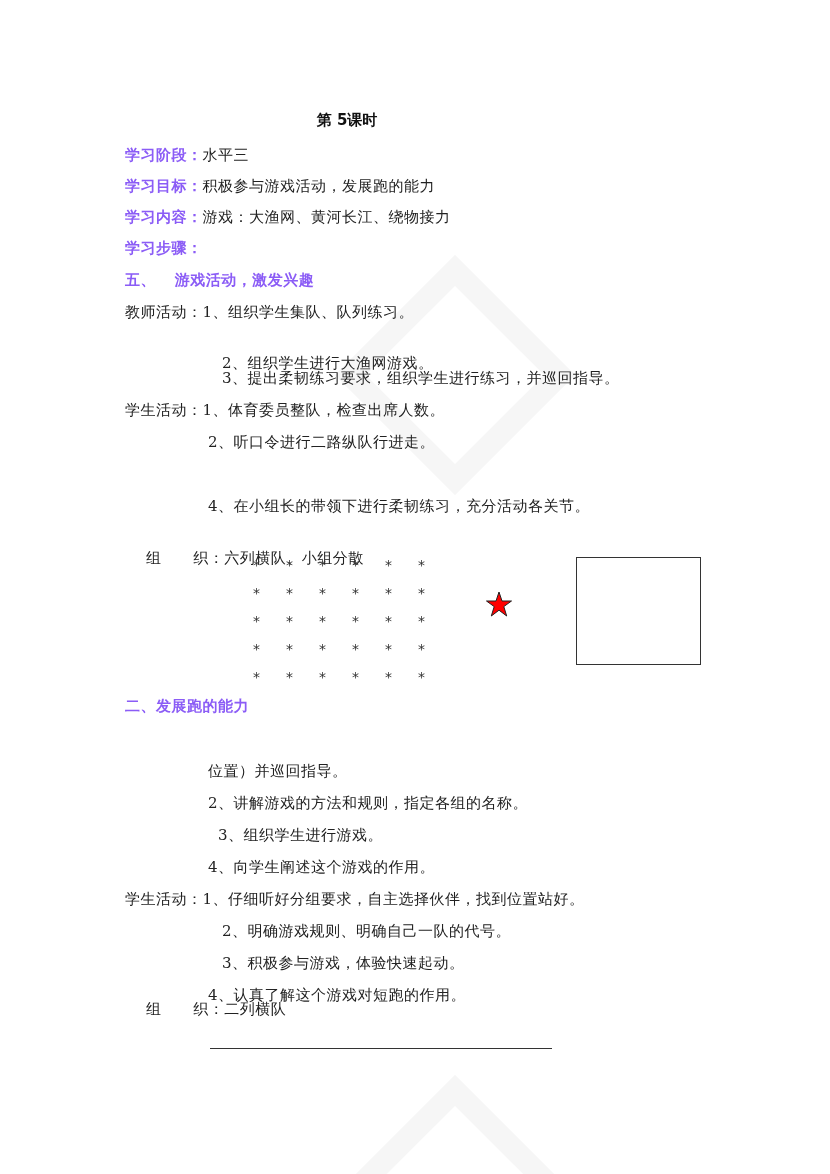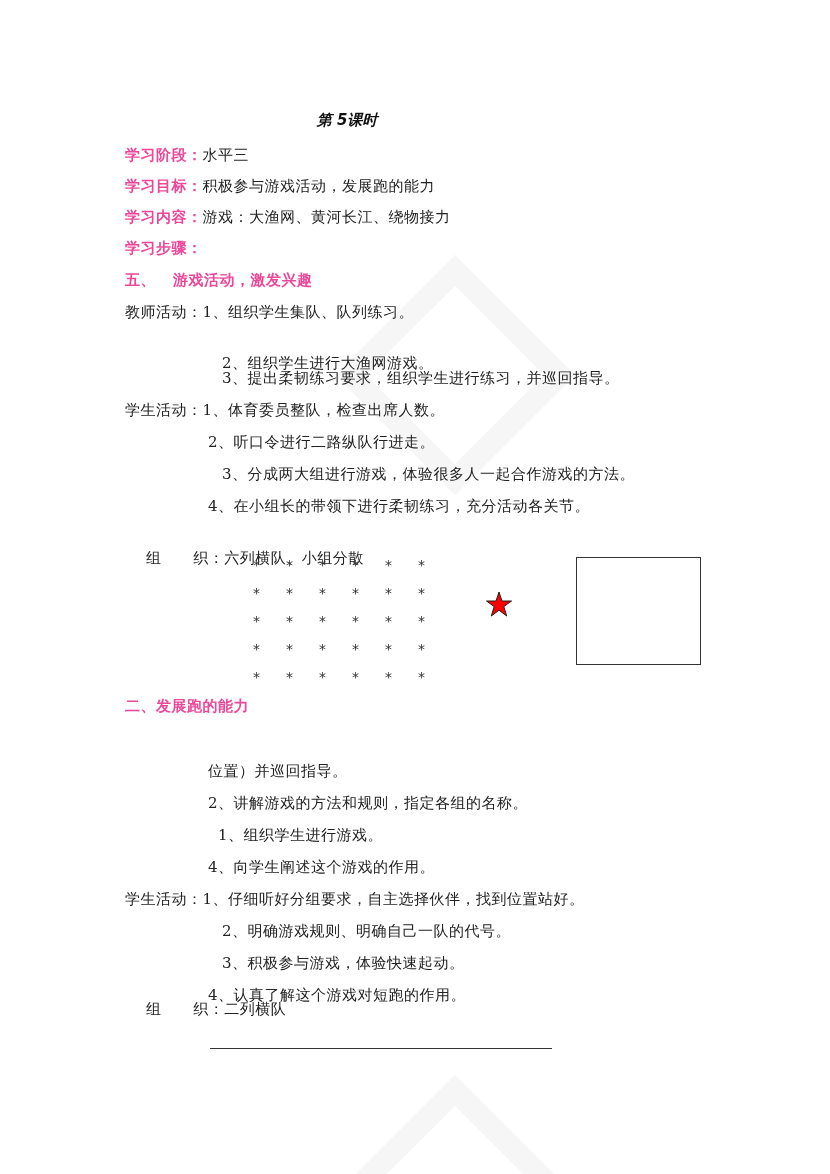--- a/index.html
+++ b/index.html
@@ -1,22 +1,22 @@
 <!DOCTYPE html>
 <html><head>
 <meta charset="utf-8">
 <style>
   html, body { margin: 0; padding: 0; background: #ffffff; }
   body { width: 830px; height: 1174px; position: relative; overflow: hidden;
          font-family: "DejaVu Serif", "Liberation Serif", serif; color: #222; }
   .page { position: absolute; left: 0; top: 0; width: 830px; height: 1174px; }
   .line { position: absolute; left: 125px; font-size: 15px; line-height: 20px; white-space: nowrap; letter-spacing: 0.5px; }
-  .bold { font-family: Liberation Serif, serif; font-weight: bold; color: #ec4899; }
+  .bold { font-family: Liberation Sans, sans-serif; font-weight: bold; color: #8b5cf6; }
   .title { position: absolute; left: 0; width: 694px; text-align: center; top: 111px;
-           font-size: 15px; font-weight: bold; font-family: "DejaVu Sans", "Liberation Sans", sans-serif; color:#111;font-style:italic; }
+           font-size: 15px; font-weight: bold; font-family: "DejaVu Sans", "Liberation Sans", sans-serif; color:#111; }
   .watermark { position: absolute; width: 170px; height: 170px; transform: rotate(45deg);
                border: 22px solid rgba(0,0,0,0.035); box-sizing: border-box; }
   .grid { position: absolute; left: 240px; top: 557px; }
   .grid-row { height: 28px; display: flex; }
   .grid-cell { width: 33px; font-size: 14px; color:#333; font-family: "DejaVu Sans Mono", monospace; text-align:center;}
   .star { position: absolute; left: 486px; top: 591px; width: 26px; height: 26px; }
   .box { position: absolute; left: 576px; top: 557px; width: 125px; height: 108px; border: 1.5px solid #333; box-sizing: border-box; }
   .rule { position: absolute; left: 210px; top: 1048px; width: 342px; height: 0; border-top: 1.5px solid #333; }
 </style>
 </head>
@@ -47,21 +47,20 @@
   <div class="line" style="top:302px">
     <span>教师活动：</span><span>1、组织学生集队、队列练习。</span>
   </div>
   <div class="line" style="top:353px; left:222px">2、组织学生进行大渔网游戏。</div>
   <div class="line" style="top:368px; left:222px">3、提出柔韧练习要求，组织学生进行练习，并巡回指导。</div>
 
   <div class="line" style="top:400px">
     <span>学生活动：</span><span>1、体育委员整队，检查出席人数。</span>
   </div>
   <div class="line" style="top:432px; left:208px">2、听口令进行二路纵队行进走。</div>
-  <div class="line" style="top:464px; left:222px">3、分成两大组进行游戏，体验很多人一起合作游戏的方法。</div>
   <div class="line" style="top:496px; left:208px">4、在小组长的带领下进行柔韧练习，充分活动各关节。</div>
 
   <div class="line" style="top:528px; white-space:pre">
     <span>组      织：</span><span>六列横队、小组分散</span>
   </div>
 
   <div class="grid">
     <div class="grid-row">
       <span class="grid-cell">*</span>
         <span class="grid-cell">*</span>
@@ -107,21 +106,21 @@
   <svg class="star" viewBox="0 0 26 26">
     <polygon points="13,1 16,10 25.5,10 17.8,15.6 20.7,25 13,19.2 5.3,25 8.2,15.6 0.5,10 10,10" fill="#ff0000" stroke="#222" stroke-width="1"></polygon>
   </svg>
 
   <div class="box"></div>
 
   <div class="line bold" style="top:696px">二、发展跑的能力</div>
 
   <div class="line" style="top:761px; left:208px">位置）并巡回指导。</div>
   <div class="line" style="top:793px; left:208px">2、讲解游戏的方法和规则，指定各组的名称。</div>
-  <div class="line" style="top:825px; left:218px">1、组织学生进行游戏。</div>
+  <div class="line" style="top:825px; left:218px">3、组织学生进行游戏。</div>
   <div class="line" style="top:857px; left:208px">4、向学生阐述这个游戏的作用。</div>
 
   <div class="line" style="top:889px">
     <span>学生活动：</span><span>1、仔细听好分组要求，自主选择伙伴，找到位置站好。</span>
   </div>
   <div class="line" style="top:921px; left:222px">2、明确游戏规则、明确自己一队的代号。</div>
   <div class="line" style="top:953px; left:222px">3、积极参与游戏，体验快速起动。</div>
   <div class="line" style="top:985px; left:208px">4、认真了解这个游戏对短跑的作用。</div>
 
   <div class="line" style="top:979px; white-space:pre">

